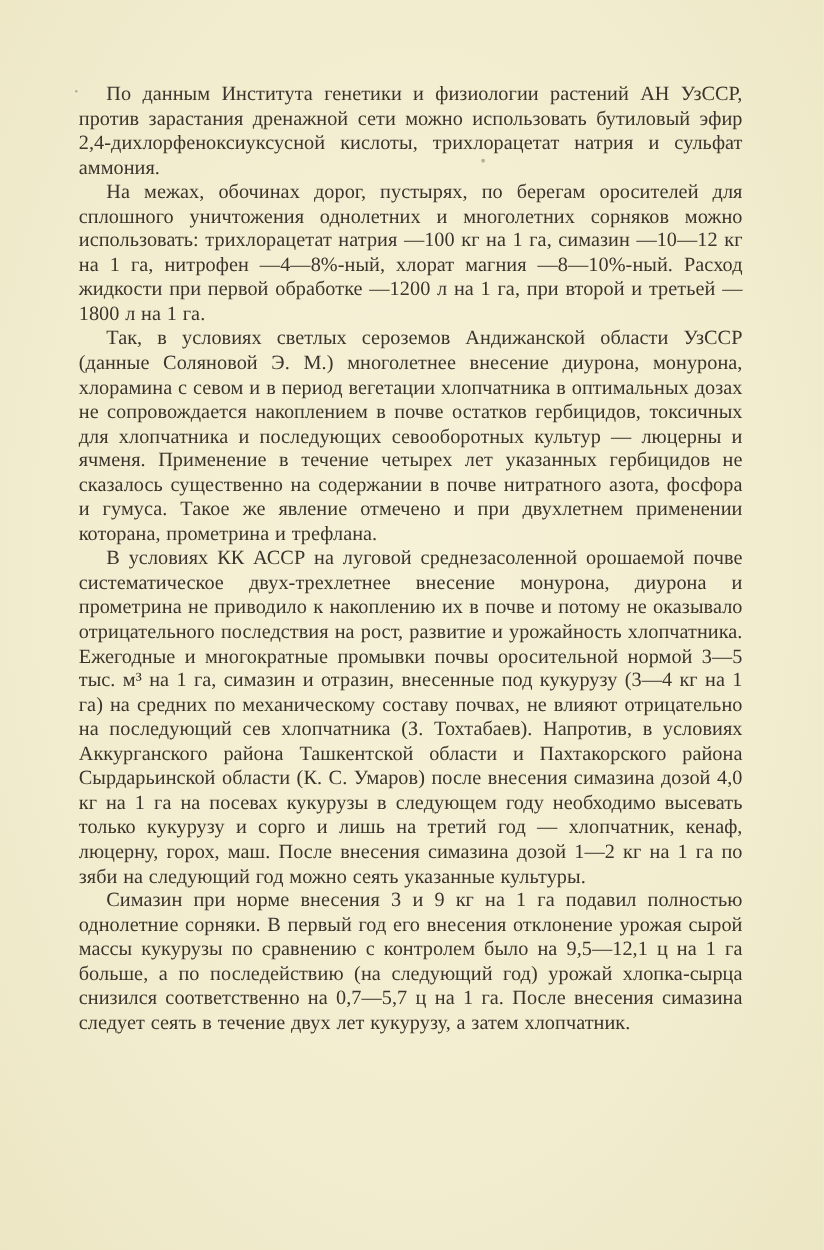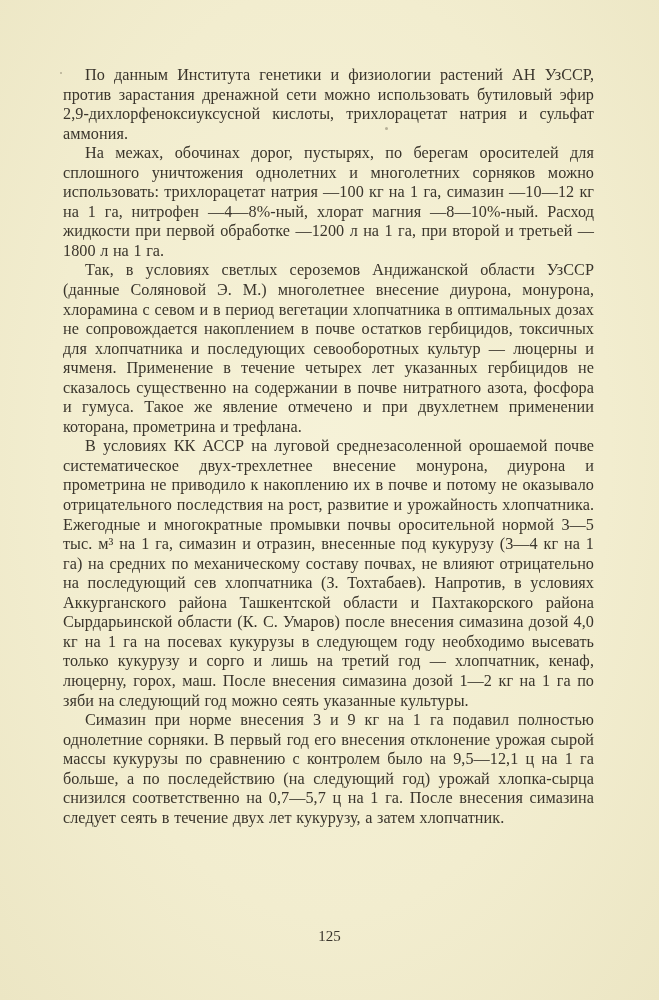--- a/index.html
+++ b/index.html
@@ -54,24 +54,23 @@
       border-radius: 50%;
       background: #8b8470;
       opacity: 0.6;
     }
   </style>
 </head>
 <body>
 
 <div class="page">
   <div class="text-block">
-    <p class="para">По данным Института генетики и физиологии растений АН УзССР, против зарастания дренажной сети можно использовать бутиловый эфир 2,9-дихлорфеноксиуксусной кислоты, трихлорацетат натрия и сульфат аммония.</p>
+    <p class="para">По данным Института генетики и физиологии растений АН УзССР, против зарастания дренажной сети можно использовать бутиловый эфир 2,4-дихлорфеноксиуксусной кислоты, трихлорацетат натрия и сульфат аммония.</p>
     <p class="para">На межах, обочинах дорог, пустырях, по берегам оросителей для сплошного уничтожения однолетних и многолетних сорняков можно использовать: трихлорацетат натрия —100 кг на 1 га, симазин —10—12 кг на 1 га, нитрофен —4—8%-ный, хлорат магния —8—10%-ный. Расход жидкости при первой обработке —1200 л на 1 га, при второй и третьей —1800 л на 1 га.</p>
     <p class="para">Так, в условиях светлых сероземов Андижанской области УзССР (данные Соляновой Э. М.) многолетнее внесение диурона, монурона, хлорамина с севом и в период вегетации хлопчатника в оптимальных дозах не сопровождается накоплением в почве остатков гербицидов, токсичных для хлопчатника и последующих севооборотных культур — люцерны и ячменя. Применение в течение четырех лет указанных гербицидов не сказалось существенно на содержании в почве нитратного азота, фосфора и гумуса. Такое же явление отмечено и при двухлетнем применении которана, прометрина и трефлана.</p>
     <p class="para">В условиях КК АССР на луговой среднезасоленной орошаемой почве систематическое двух-трехлетнее внесение монурона, диурона и прометрина не приводило к накоплению их в почве и потому не оказывало отрицательного последствия на рост, развитие и урожайность хлопчатника. Ежегодные и многократные промывки почвы оросительной нормой 3—5 тыс. м³ на 1 га, симазин и отразин, внесенные под кукурузу (3—4 кг на 1 га) на средних по механическому составу почвах, не влияют отрицательно на последующий сев хлопчатника (З. Тохтабаев). Напротив, в условиях Аккурганского района Ташкентской области и Пахтакорского района Сырдарьинской области (К. С. Умаров) после внесения симазина дозой 4,0 кг на 1 га на посевах кукурузы в следующем году необходимо высевать только кукурузу и сорго и лишь на третий год — хлопчатник, кенаф, люцерну, горох, маш. После внесения симазина дозой 1—2 кг на 1 га по зяби на следующий год можно сеять указанные культуры.</p>
     <p class="para">Симазин при норме внесения 3 и 9 кг на 1 га подавил полностью однолетние сорняки. В первый год его внесения отклонение урожая сырой массы кукурузы по сравнению с контролем было на 9,5—12,1 ц на 1 га больше, а по последействию (на следующий год) урожай хлопка-сырца снизился соответственно на 0,7—5,7 ц на 1 га. После внесения симазина следует сеять в течение двух лет кукурузу, а затем хлопчатник.</p>
   </div>
 
   <div class="speck" style="left:385px; top:127px;"></div>
   <div class="speck" style="left:60px; top:72px; width:2px; height:2px;"></div>
 
-  <div class="page-number">125</div>
 </div>
 
 </body></html>

